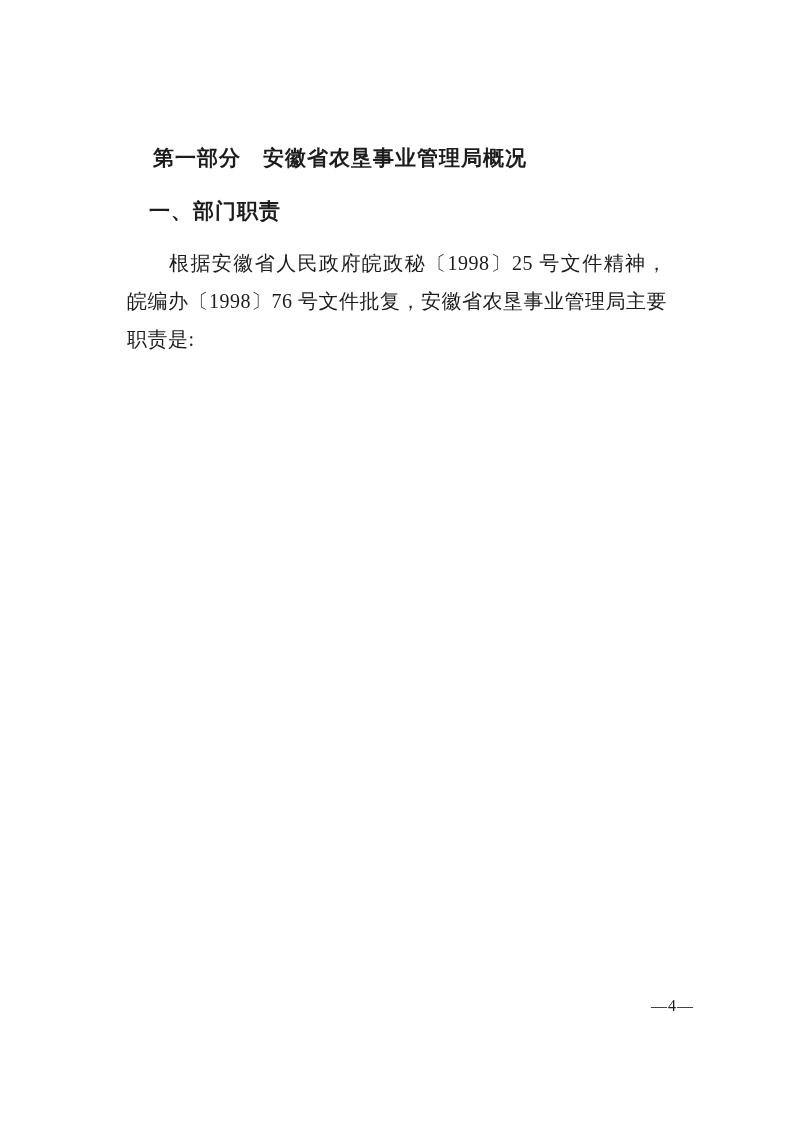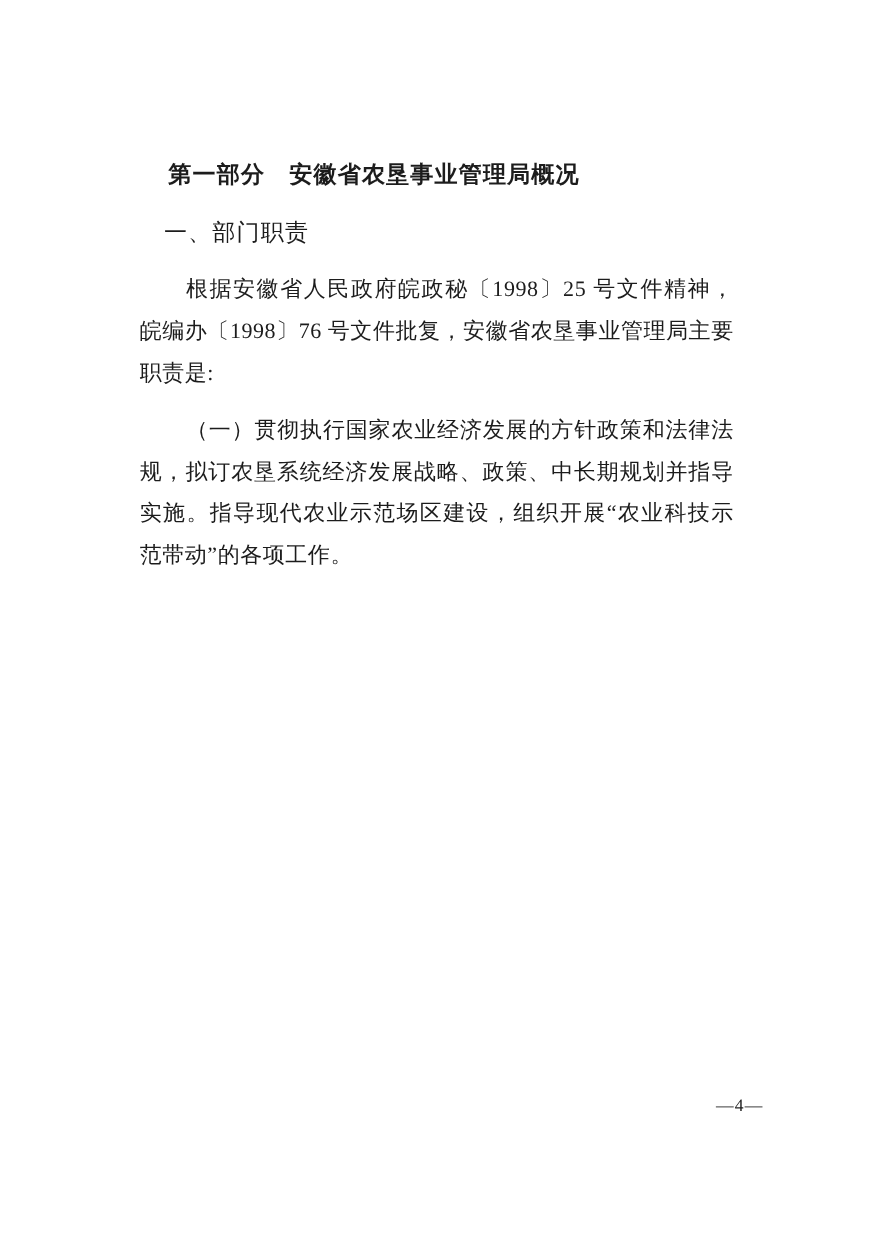--- a/index.html
+++ b/index.html
@@ -27,21 +27,21 @@
     font-size: 21px;
     font-weight: bold;
     line-height: 38px;
     text-indent: 40px;
     letter-spacing: 1px;
     white-space: nowrap;
   }
   .section-heading {
     margin: 0;
     font-size: 21px;
-    font-weight: normal;
+    font-weight: bold;
     line-height: 38px;
     text-indent: 36px;
     letter-spacing: 1px;
   }
   .para {
     margin: 14px;
     font-size: 20px;
     line-height: 38px;
     text-align: justify;
     text-justify: inter-ideograph;
@@ -58,16 +58,15 @@
   }
 </style>
 </head>
 <body>
 
 <div class="page">
   <div class="content">
     <h1 class="doc-title">第一部分　安徽省农垦事业管理局概况</h1>
     <h2 class="section-heading">一、部门职责</h2>
     <p class="para">根据安徽省人民政府皖政秘〔1998〕25 号文件精神，皖编办〔1998〕76 号文件批复，安徽省农垦事业管理局主要职责是:</p>
-    <p class="para">（一）贯彻执行国家农业经济发展的方针政策和法律法规，拟订农垦系统经济发展战略、政策、中长期规划并指导实施。指导现代农业示范场区建设，组织开展“农业科技示范带动”的各项工作。</p>
   </div>
   <div class="page-number">—4—</div>
 </div>
 
 </body></html>

